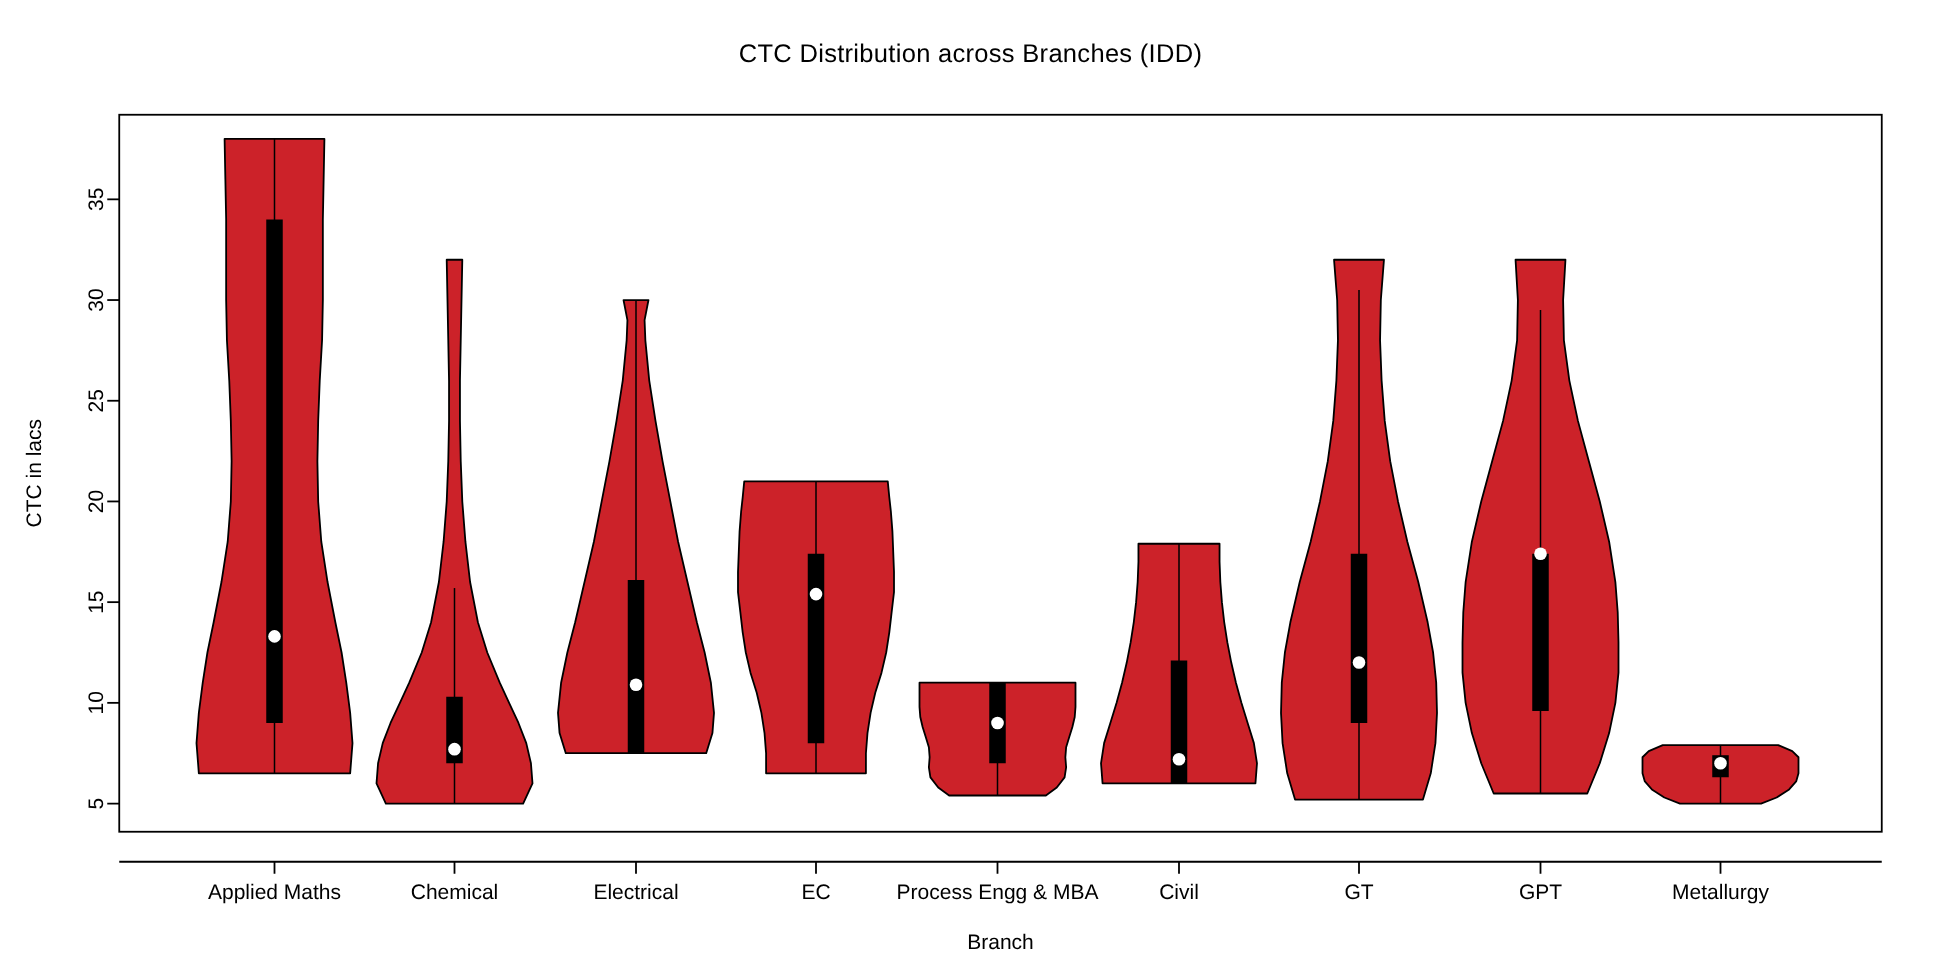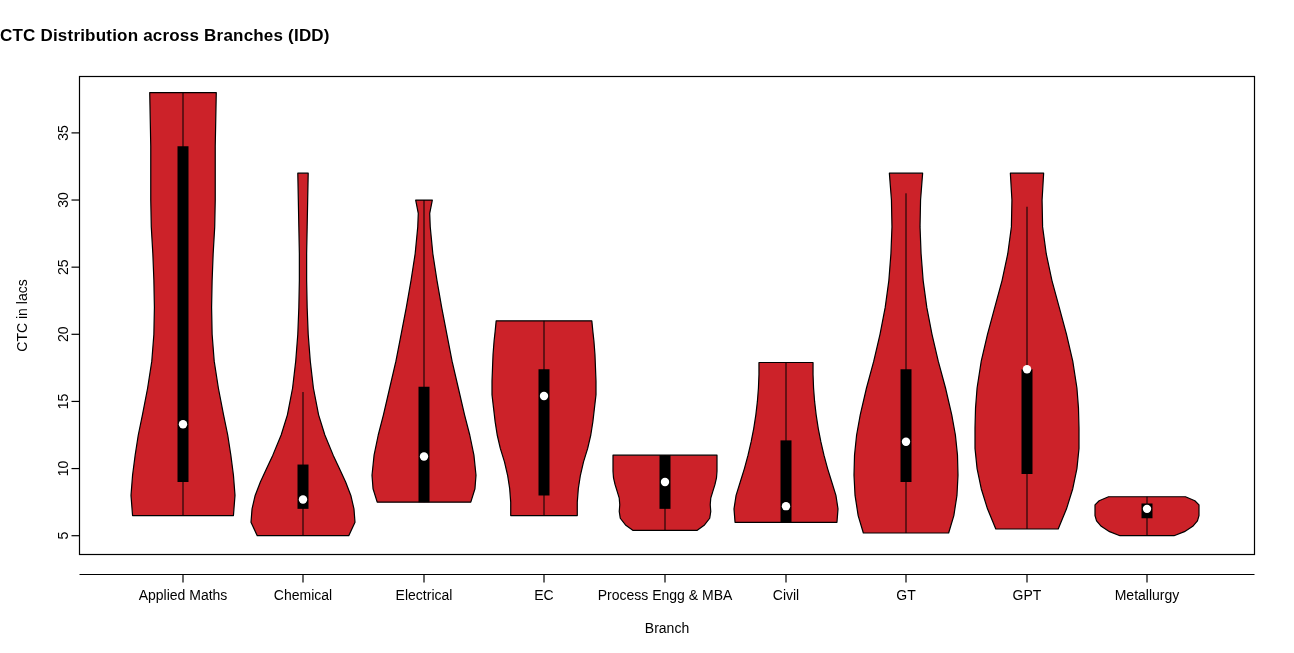--- a/index.html
+++ b/index.html
@@ -17,22 +17,23 @@
     position: relative;
     width: 1294px;
     height: 653px;
     background: #ffffff;
   }
   #chart-title {
     position: absolute;
     left: 0;
     top: 26px;
     width: 1294px;
+    text-align: center;
     font-size: 17px;
-    font-weight: bold;
+    font-weight: normal;
     color: #000000;
     letter-spacing: 0.2px;
   }
   #plot-svg {
     position: absolute;
     left: 0;
     top: 0;
   }
   .axis-text {
     font-family: "Liberation Sans", sans-serif;

